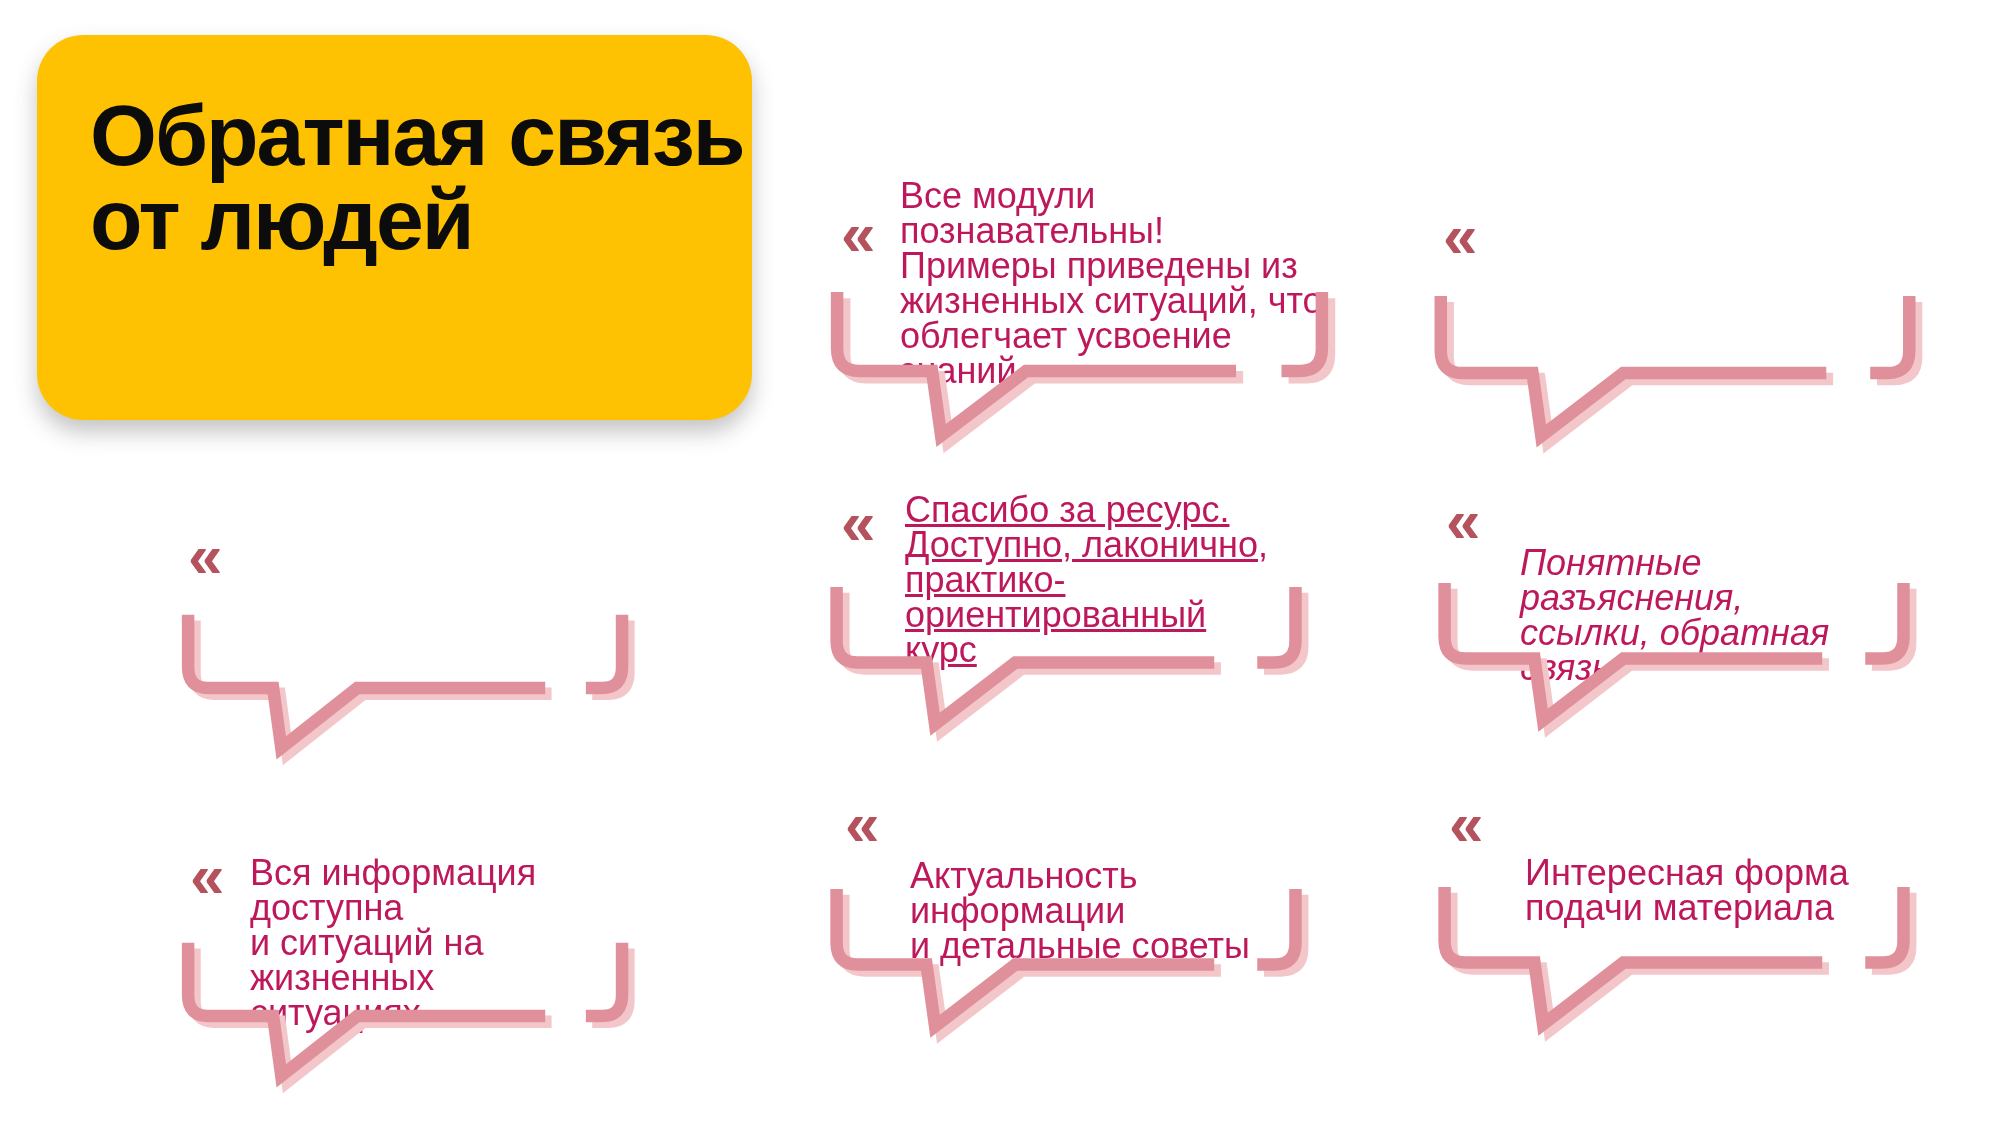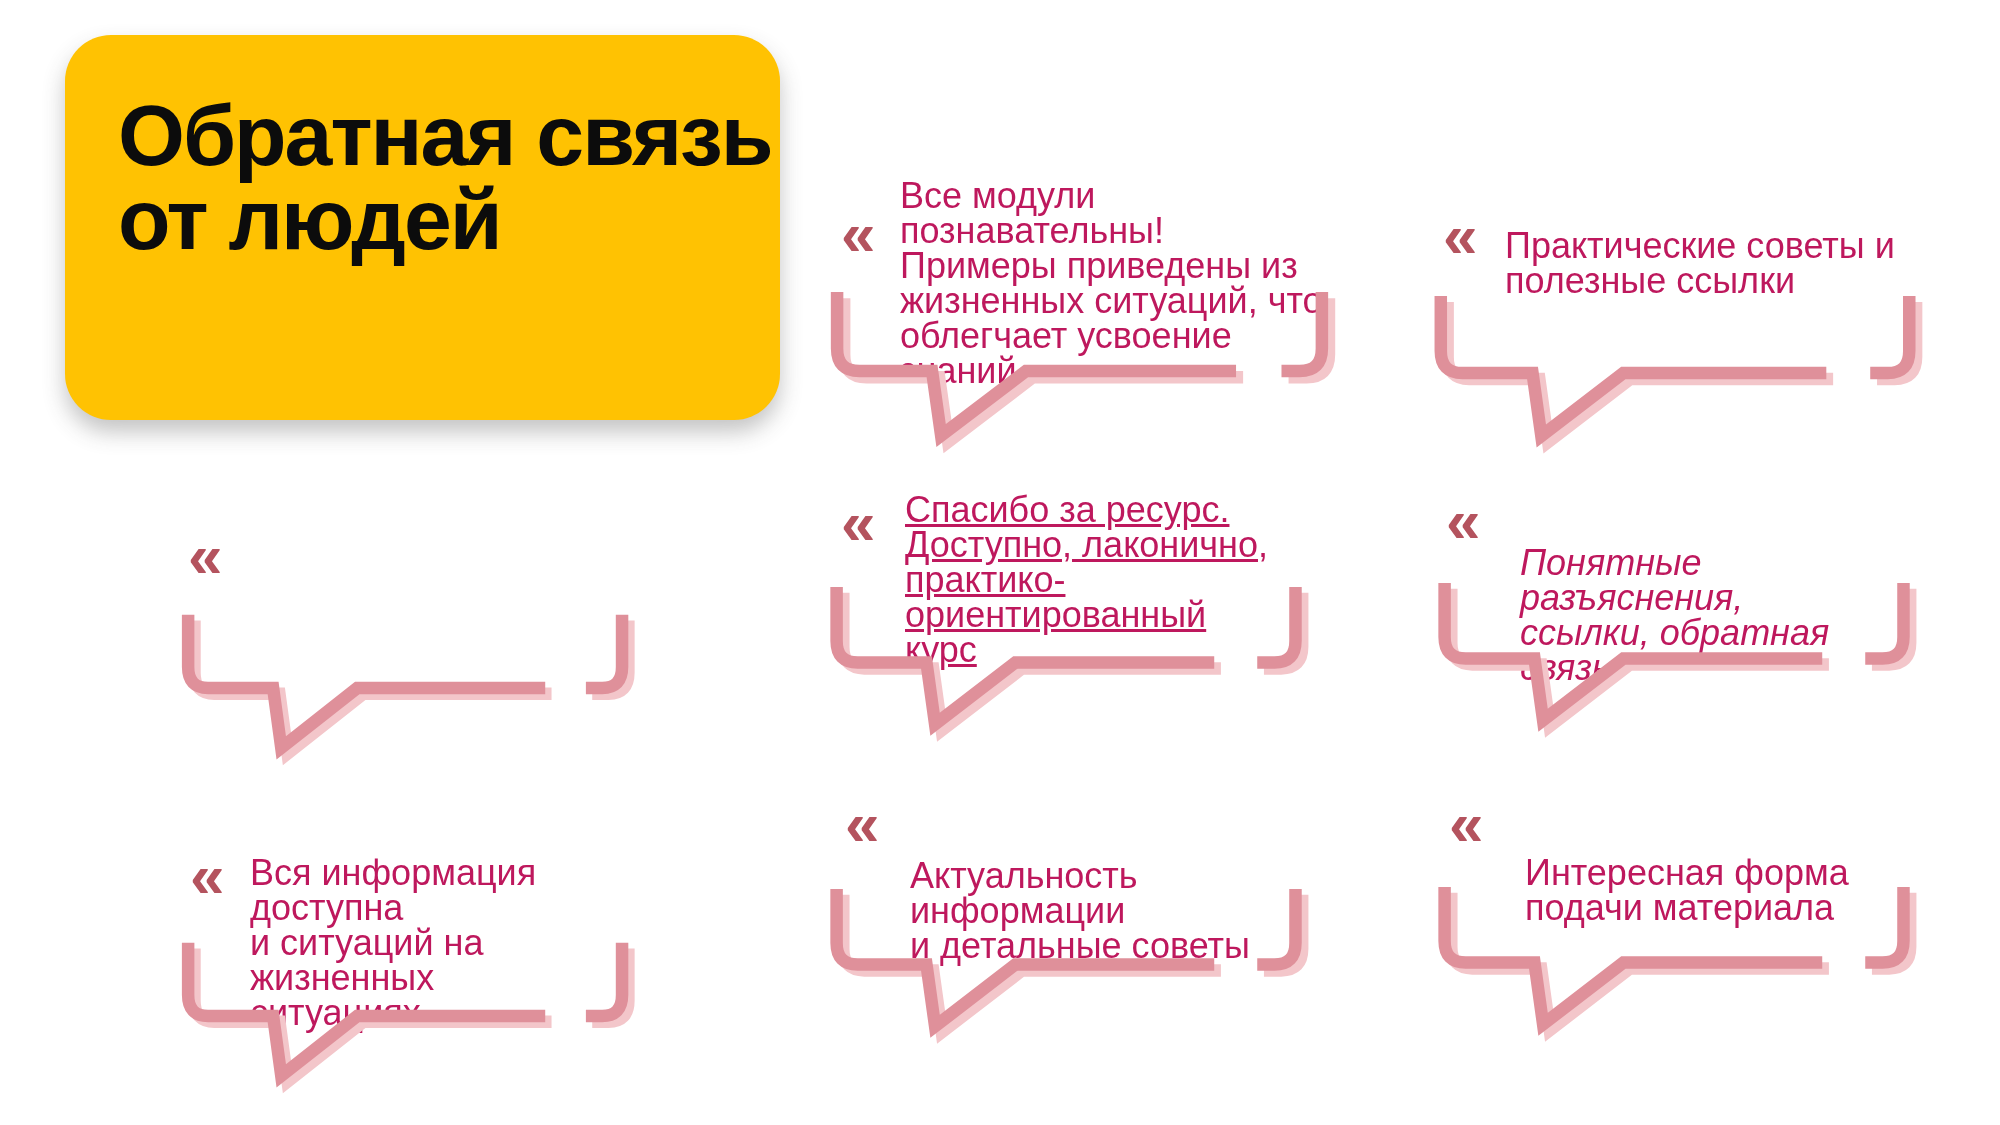--- a/index.html
+++ b/index.html
@@ -4,21 +4,20 @@
 <style>
   html,body{margin:0;padding:0;background:#ffffff;}
   .stage{
     position:relative;width:2000px;height:1125px;background:#ffffff;overflow:hidden;
     font-family:"Liberation Sans", sans-serif;
   }
   .title-card{
     position:absolute;left:37px;top:35px;width:715px;height:385px;
     background:#ffc202;border-radius:46px;
     box-shadow:0 12px 22px rgba(60,60,60,.30);
-    margin-left:28px;
   }
   .title-text{
     position:absolute;left:53px;top:58px;
     font-size:86px;line-height:84px;font-weight:bold;letter-spacing:-2px;
     color:#0c0c0c;white-space:pre-line;
   }
   .quote{position:absolute;}
   .qmark{
     position:absolute;font-size:62px;line-height:1;font-weight:bold;color:#b4535e;
   }
@@ -65,22 +64,20 @@
 Примеры приведены из
 жизненных ситуаций, что
 облегчает усвоение знаний</div>
     <svg class="bubble" style="left:0;top:119px;" width="505" height="164" viewBox="0 0 500 160" preserveAspectRatio="none">
         <use href="#bubbleShape"></use>
       </svg>
   </div>
 
   <div class="quote" style="left:1432px;top:198px;width:490px;height:258px;">
     <span class="qmark" style="left:11px;top:7px;">«</span>
-    <div class="qtext" style="left:73px;top:30px;width:400px;">Практические советы и
-полезные ссылки</div>
     <svg class="bubble" style="left:0;top:95px;" width="488" height="160" viewBox="0 0 500 160" preserveAspectRatio="none">
         <use href="#bubbleShape"></use>
       </svg>
   </div>
 
   <div class="quote" style="left:180px;top:470px;width:455px;height:295px;">
     <span class="qmark" style="left:8px;top:55px;">«</span>
     <svg class="bubble" style="left:0;top:142px;" width="452" height="152" viewBox="0 0 500 160" preserveAspectRatio="none">
         <use href="#bubbleShape"></use>
       </svg>

